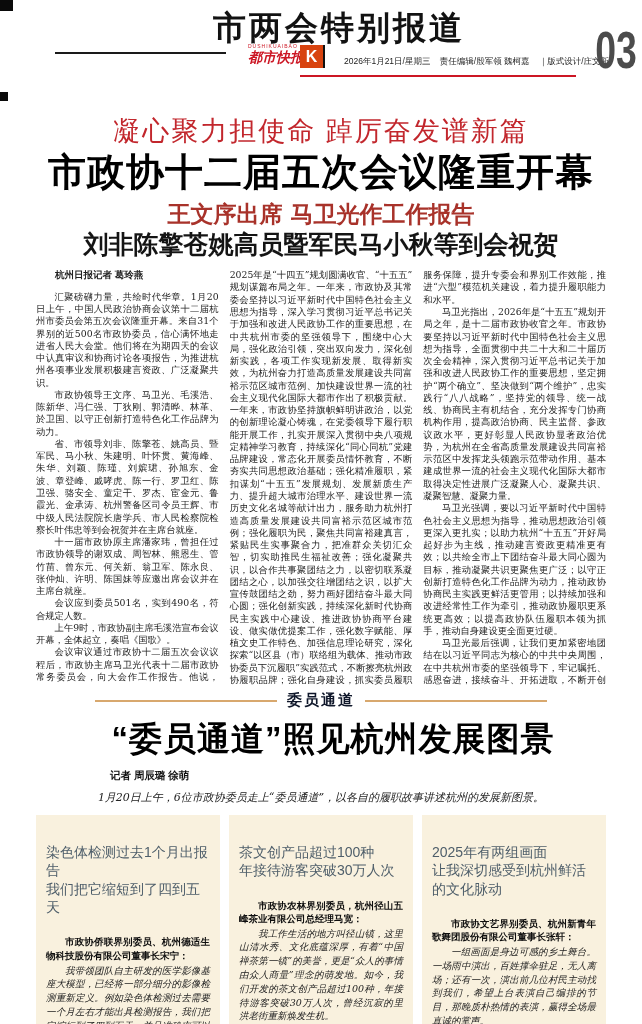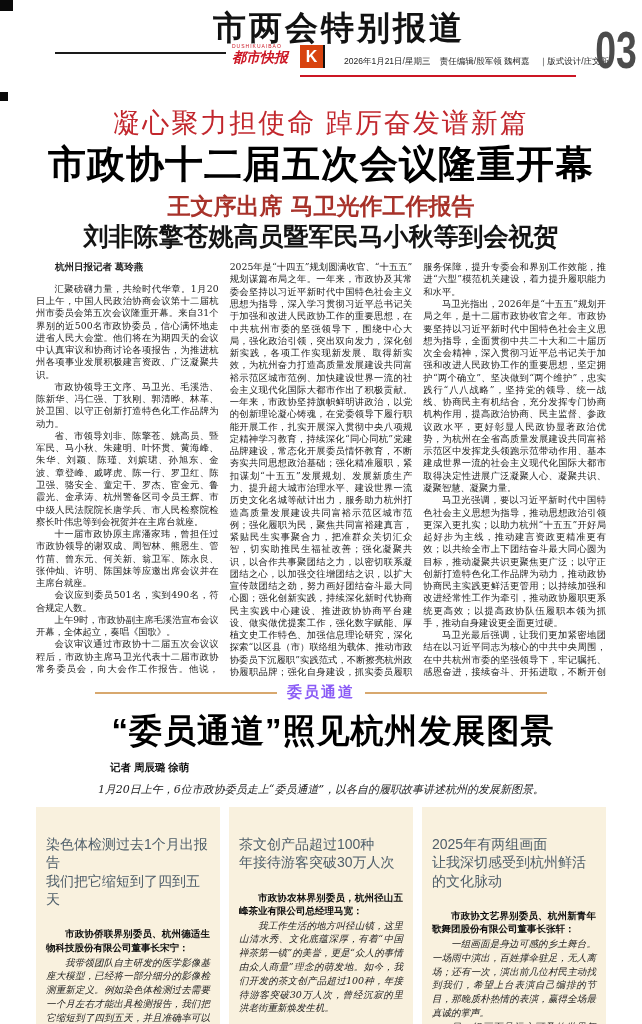--- a/index.html
+++ b/index.html
@@ -5,51 +5,51 @@
   html,body{margin:0;padding:0;background:#e9e9e9;}
   .page{position:relative;width:642px;height:1024px;margin:0 auto;background:#fff;overflow:hidden;
         font-family:"DejaVu Serif",serif;color:#1c1c1c;}
   .artifact{position:absolute;background:#0a0a0a;}
   
   .header{position:relative;height:92px;}
   .section-title{margin:0;padding-top:6px;text-align:center;
         font-family:"Liberation Sans",sans-serif;font-weight:600;font-size:33px;
         letter-spacing:3px;color:#121212;padding-left:36px;}
   .rule-left{position:absolute;left:55px;top:52px;width:171px;height:2px;background:#1a1a1a;}
-  .brand{position:absolute;left:232px;top:43px;width:62px;color:#cc1624;}
+  .brand{position:absolute;left:248px;top:43px;width:62px;color:#cc1624;}
   .brand-tagline{font-family:"Liberation Sans",sans-serif;font-size:5px;letter-spacing:1px;line-height:6px;}
   .brand-name{font-family:"Liberation Sans",sans-serif;font-size:14px;font-weight:800;font-style:italic;line-height:16px;}
   .brand-logo{position:absolute;left:300px;top:45px;width:23px;height:23px;background:#d8430f;
         color:#fff;font-family:"Liberation Sans",sans-serif;font-weight:800;font-size:16px;
         display:flex;align-items:center;justify-content:center;border-right:2px solid #111;}
   .dateline{position:absolute;left:344px;top:56px;font-family:"Liberation Sans",sans-serif;
         font-size:8.5px;color:#222;white-space:nowrap;}
   .dateline span{margin-right:7px;}
   .red-rule{position:absolute;left:300px;top:75px;width:276px;height:2px;background:#cc1624;}
   .page-number{position:absolute;right:5px;top:24px;font-family:"Liberation Sans",sans-serif;
         font-weight:800;font-size:52px;color:#4c4c4c;transform:scaleX(.72);transform-origin:right top;line-height:1;}
   
   .lead{text-align:center;}
-  .kicker{margin:16px 0 0;font-family:"Liberation Sans",sans-serif;font-weight:500;
+  .kicker{margin:24px 0 0;font-family:"Liberation Sans",sans-serif;font-weight:500;
         font-size:27px;letter-spacing:2px;color:#c2272d;line-height:1.15;}
   .headline{margin:4px 0 0;font-family:"Liberation Sans",sans-serif;font-weight:800;
         font-size:38px;letter-spacing:1px;color:#000;line-height:1.12;}
   .deck1{margin:6px 0 0;font-size:23px;font-weight:600;color:#a8322a;line-height:1.2;}
   .deck2{margin:3px 0 0;font-size:25px;font-weight:600;color:#141414;line-height:1.2;}
   
   .article{margin:9px 36px 0;height:418px;overflow:hidden;
         column-count:3;column-gap:11px;column-fill:auto;
         font-size:9.3px;line-height:1.32;text-align:justify;color:#222;}
   .article .byline{margin:0 0 9px;font-family:"Liberation Sans",sans-serif;font-weight:700;font-size:9.5px;}
   .article p{margin:0;text-indent:2em;}
   
   .channel-rule{display:flex;align-items:center;margin:4px 95px 0;}
   .channel-rule::before,.channel-rule::after{content:"";flex:1;height:2px;background:#d8a86e;}
   .channel-tag{padding:0 10px;font-family:"Liberation Sans",sans-serif;font-weight:800;
-        font-size:15px;color:#8b5cf6;letter-spacing:2px;}
+        font-size:15px;color:#0f172a;letter-spacing:2px;}
   .channel-headline{margin:10px 0 0;text-align:center;font-family:"Liberation Sans",sans-serif;
         font-weight:800;font-size:33px;color:#000;letter-spacing:1px;line-height:1.15;padding-left:24px;}
   .channel-byline{margin:11px 12px 0 110px;font-family:"Liberation Sans",sans-serif;
         font-weight:700;font-size:10.5px;color:#111;}
   .channel-intro{margin:7px 0 0;text-align:center;font-size:11px;font-style:italic;color:#222;}
   .channel-grid{display:grid;grid-template-columns:repeat(3,1fr);gap:0 9px;margin:10px 36px 0;align-items:start;}
   .channel-col{display:flex;flex-direction:column;gap:13px;}
   .box{background:#f9f1de;padding:9px 10px 10px;}
   .box-title span{display:block;font-family:"Liberation Sans",sans-serif;font-weight:500;
         font-size:14px;line-height:1.32;color:#4e5e6a;}

